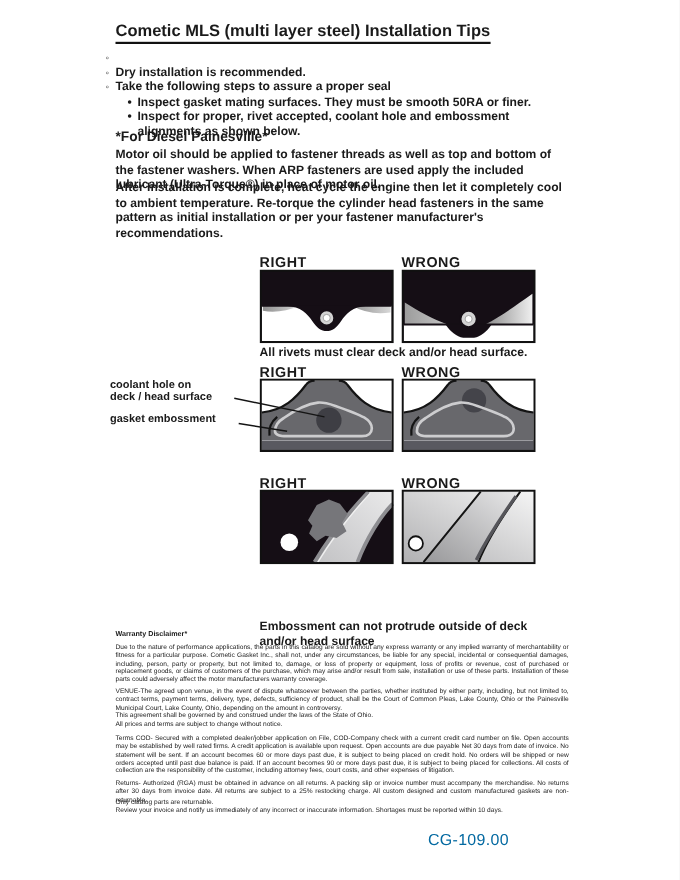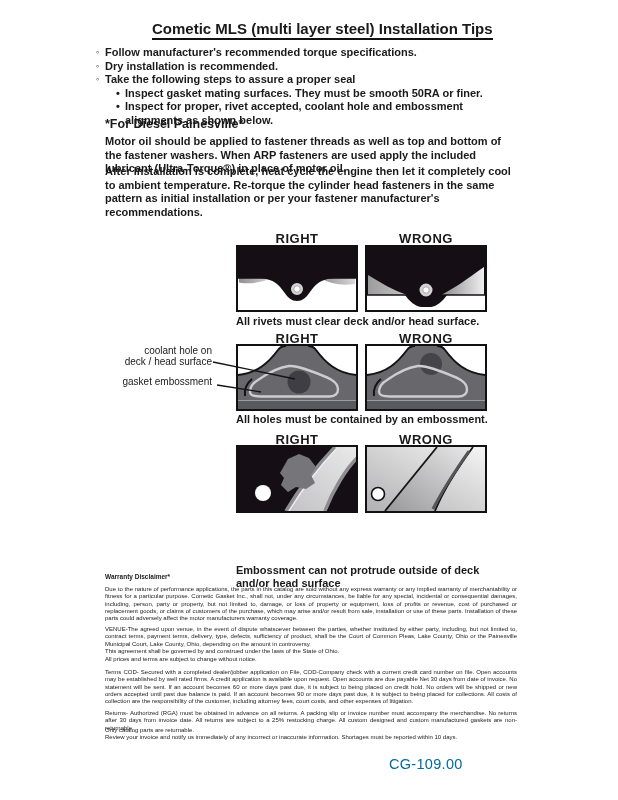--- a/index.html
+++ b/index.html
@@ -1,48 +1,47 @@
 <!DOCTYPE html>
 <html><head>
 <meta charset="utf-8">
 <style>
   html,body{margin:0;padding:0;background:#e9e9e9;}
   .page{position:relative;width:618px;height:800px;background:#ffffff;overflow:hidden;
         font-family:"Liberation Sans",sans-serif;color:#1a1a1a;}
   .abs{position:absolute;}
   .title{left:105px;top:20px;font-size:15px;font-weight:bold;border-bottom:2px solid #111;
-         padding-bottom:1px;white-space:nowrap;margin-left:47px;}
+         padding-bottom:1px;white-space:nowrap;}
   .bullets{left:96px;top:46px;width:420px;font-size:11px;line-height:13.5px;font-weight:bold;}
   .b-row{display:flex;}
   .b-row .mark{width:9px;flex:0 0 9px;font-size:9px;line-height:13.5px;}
   .b-sub{margin-left:20px;}
   .b-sub .mark{font-size:11px;}
   .diesel-heading{left:105px;top:117px;font-size:12.5px;font-weight:bold;}
   .para{left:105px;width:414px;font-size:11px;line-height:13.6px;font-weight:bold;}
   .p1{top:135px;} .p2{top:165px;} .p3{top:204px;}
-  .dg-label{width:122px;text-align:center;font-size:13px;font-weight:bold;letter-spacing:0.5px;}
+  .dg-label{width:122px;font-size:13px;font-weight:bold;letter-spacing:0.5px;}
   .panel{width:122px;}
   .caption{font-size:11px;font-weight:bold;line-height:13px;}
-  .callout{width:112px;left:100px;text-align:right;font-size:10px;line-height:10.5px;font-weight:normal;}
+  .callout{width:112px;left:100px;font-size:10px;line-height:10.5px;font-weight:bold;}
   .warr{left:105px;width:412px;font-size:6px;line-height:7.3px;text-align:justify;color:#222;}
   .warr-h{left:105px;top:573px;font-size:6.5px;font-weight:bold;}
   .footer-code{left:389px;top:756px;font-size:14.5px;letter-spacing:0.3px;color:#0369a1;}
   svg{display:block;}
 </style>
 </head>
 <body>
 
 <div class="page">
 
   <div class="abs title">Cometic MLS (multi layer steel) Installation Tips</div>
 
   <div class="abs bullets">
     <div class="b-row">
       <span class="mark">◦</span>
-      <span>Follow manufacturer's recommended torque specifications.</span>
     </div>
     <div class="b-row">
       <span class="mark">◦</span>
       <span>Dry installation is recommended.</span>
     </div>
     <div class="b-row">
       <span class="mark">◦</span>
       <span>Take the following steps to assure a proper seal</span>
     </div>
     <div class="b-row b-sub">
@@ -145,21 +144,20 @@
       <path d="M14 48 C14 43 17 39 22 36 C32 29 44 23 53 22 C58 21.5 63 23 69 25 C79 28.5 89 32 95 35.5 C100 38.5 102 42 102 45.5 C102 49.5 99 52.5 93 52.5 L25 52.5 C18 52.5 14 51.5 14 48 Z" fill="none" stroke="#cdcdcf" stroke-width="2.4"></path>
       <rect x="1" y="1" width="120" height="65" fill="none" stroke="#111" stroke-width="2"></rect>
     </svg>
   </div>
 
   <svg class="abs" style="left:105px;top:340px;pointer-events:none;" width="200" height="60" viewBox="0 0 200 60">
     <line x1="108" y1="22" x2="190" y2="39" stroke="#141414" stroke-width="1.3"></line>
     <line x1="112" y1="45" x2="156" y2="52" stroke="#141414" stroke-width="1.3"></line>
   </svg>
 
-  <div class="abs caption" style="left:236px;top:413px;">All holes must be contained by an embossment.</div>
 
   <div class="abs dg-label" style="left:236px;top:432px;">RIGHT</div>
   <div class="abs dg-label" style="left:365px;top:432px;">WRONG</div>
 
   <div class="abs panel" style="left:236px;top:445px;">
     <svg width="122" height="68" viewBox="0 0 122 68">
       <defs>
         <linearGradient id="r3band" x1="0" y1="1" x2="1" y2="0">
           <stop offset="0" stop-color="#c2c2c4"></stop>
             <stop offset="1" stop-color="#e9e9ea"></stop>

